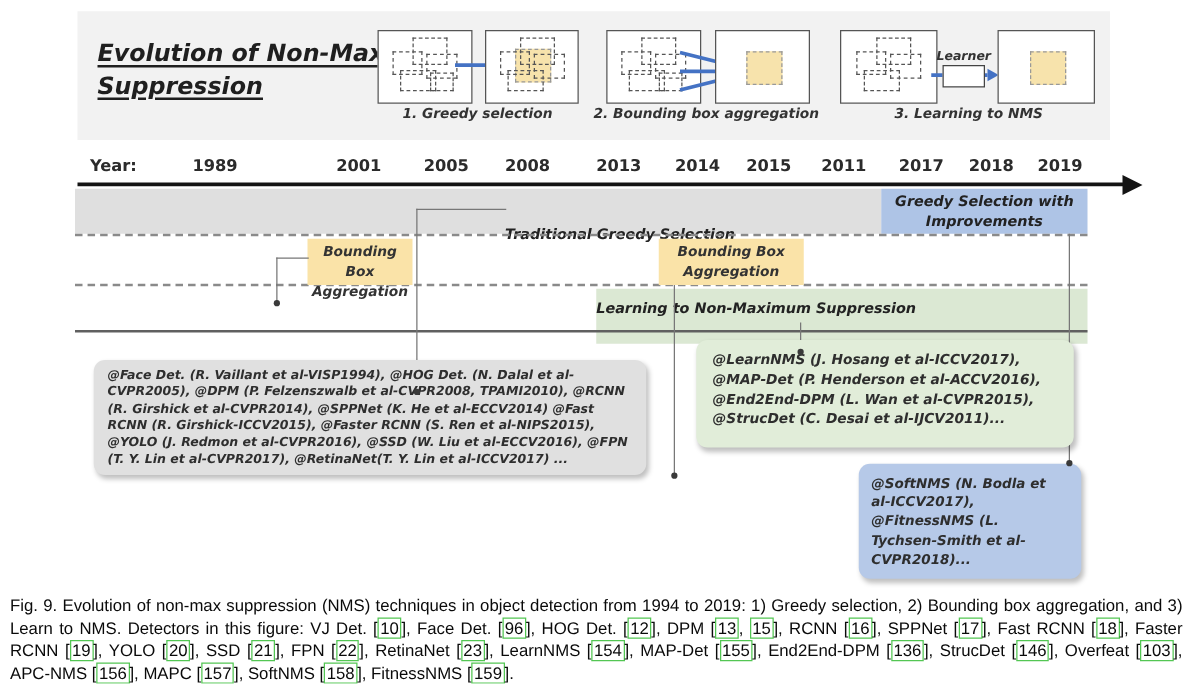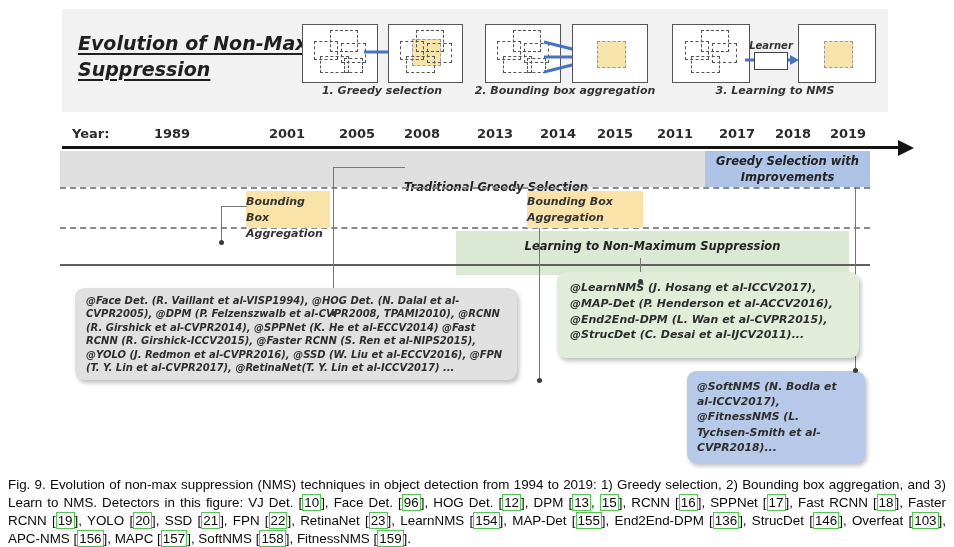--- a/index.html
+++ b/index.html
@@ -21,24 +21,24 @@
   .yearlbl{position:absolute;left:72px;top:126px;font-size:13px;font-weight:bold;color:#2b2b2b;}
   .yr{position:absolute;top:126px;transform:translateX(-50%);font-size:13px;font-weight:bold;color:#2b2b2b;}
   .axis{position:absolute;left:62px;top:146px;width:838px;height:3px;background:#141414;}
   .axishead{position:absolute;left:898px;top:140px;width:0;height:0;
             border-left:16px solid #141414;border-top:8px solid transparent;border-bottom:8px solid transparent;}
   
   .band{position:absolute;font-weight:bold;font-style:italic;color:#222;}
   .band-gray{left:60px;top:151px;width:645px;height:36px;background:#dfdfdf;}
   .band-blue{left:705px;top:151px;width:165px;height:36px;background:#aec4e6;text-align:center;
              font-size:11.5px;line-height:16px;padding-top:2px;box-sizing:border-box;}
-  .band-green{left:456px;top:231px;width:393px;height:44px;background:#dbe8d3;text-align:center;
+  .band-green{left:477px;top:231px;width:393px;height:44px;background:#dbe8d3;
               font-size:11.5px;line-height:31px;}
   .tradlbl{position:absolute;left:404px;top:160px;font-size:11.5px;font-weight:bold;font-style:italic;color:#222;margin-top:20px;}
-  .bba{position:absolute;top:191px;height:37px;background:#fae3a8;font-size:11px;
+  .bba{position:absolute;top:191px;height:37px;background:#fae3a8;text-align:center;font-size:11px;
        font-weight:bold;font-style:italic;color:#333;line-height:16px;padding-top:3px;box-sizing:border-box;z-index:2;}
   .dash{position:absolute;left:60px;width:810px;height:0;border-top:2px dashed #8a8a8a;}
   .baseline{position:absolute;left:60px;top:264px;width:810px;height:2px;background:#606060;}
   
   .cl{position:absolute;background:#777;z-index:2;}
   .dot{position:absolute;width:5px;height:5px;border-radius:50%;background:#3a3a3a;z-index:5;}
   
   .cbox{position:absolute;border-radius:9px;box-shadow:2px 3px 4px rgba(0,0,0,0.25);
         font-weight:bold;font-style:italic;color:#2e2e2e;box-sizing:border-box;z-index:3;}
   .vj{left:165px;top:237px;width:113px;height:53px;background:#fae6b4;border-radius:6px;

